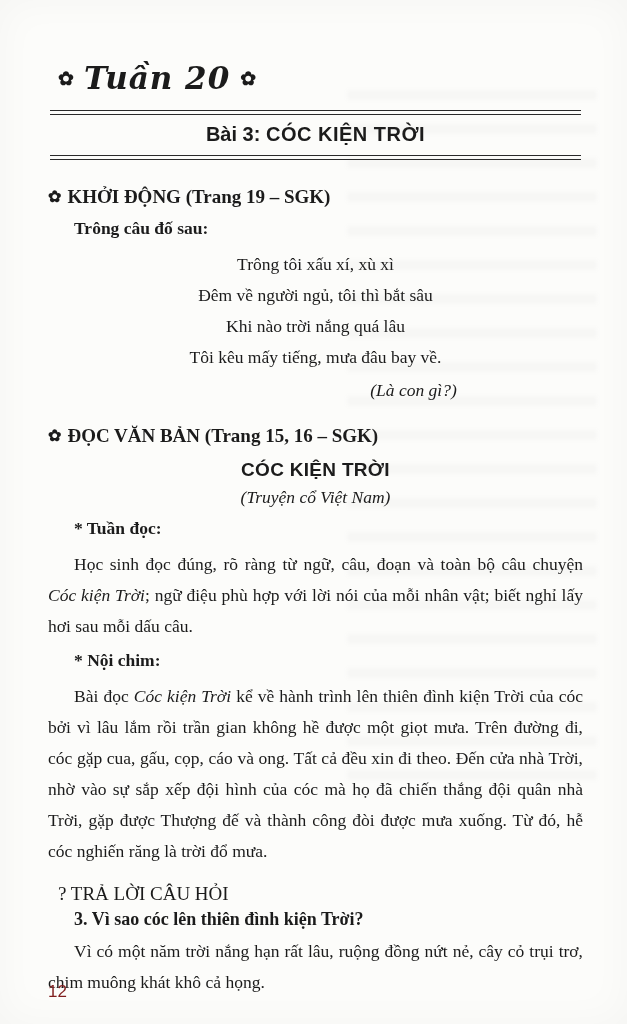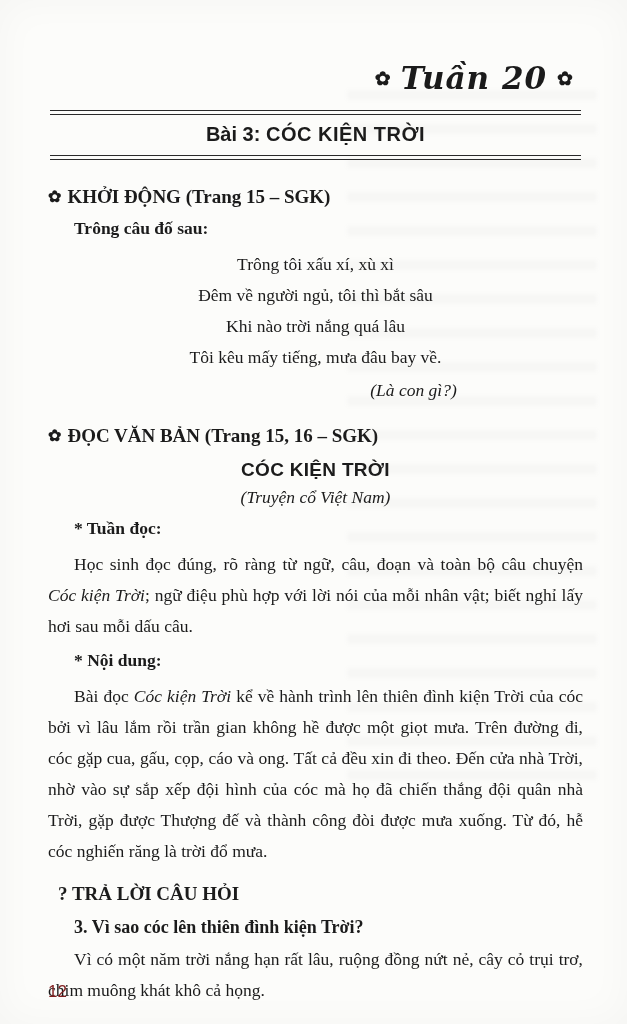--- a/index.html
+++ b/index.html
@@ -10,21 +10,21 @@
     background:#fcfcfa;
     color:#1b1b1b;
     font-family:"Liberation Serif", serif;
     overflow:hidden;
     box-shadow:inset 0 0 40px rgba(0,0,0,0.03);
   }
   .content{padding:60px 44px 0 48px;}
 
   
   .week-header{
-    text-align:right;
+    text-align:left;
     font-family:"DejaVu Serif", serif;
     font-style:italic;
     font-weight:bold;
     font-size:31px;
     letter-spacing:1px;
     margin-bottom:14px;
   }
   .week-header .flower{
     font-style:normal;
     font-size:19px;
@@ -74,21 +74,21 @@
   .story-source{text-align:center;font-style:italic;font-size:17.5px;margin-bottom:10px;}
 
   .para{
     font-size:17.5px;
     line-height:31px;
     text-align:justify;
     text-indent:26px;
     margin:0 0 4px 0;
   }
 
-  .qa-heading{font-size:19px;font-weight:bold;margin:16px 0 12px 10px;}
+  .qa-heading{font-size:19px;font-weight:normal;margin:16px 0 4px 10px;}
   .question{font-size:18px;font-weight:bold;margin:4px 0 6px 26px;}
 
   .page-number{
     position:absolute;
     left:48px;bottom:22px;
     font-family:"Liberation Sans", sans-serif;
     font-size:17px;
     color:#7f1d1d;
   }
 
@@ -112,21 +112,21 @@
     <div class="lesson-box">
       <div class="dline"></div>
       <div class="lesson-title">
         <span class="prefix">Bài 3:</span>
         <span class="name">CÓC KIỆN TRỜI</span>
       </div>
       <div class="dline"></div>
     </div>
 
     <div class="section-heading">
-      <span class="flower">✿</span><span>KHỞI ĐỘNG (Trang 15 – SGK)</span>
+      <span class="flower">✿</span><span>KHỞI ĐỘNG (Trang 19 – SGK)</span>
     </div>
 
     <div class="sub-bold">Trông câu đố sau:</div>
 
     <div class="poem">
       <div>Trông tôi xấu xí, xù xì</div>
       <div>Đêm về người ngủ, tôi thì bắt sâu</div>
       <div>Khi nào trời nắng quá lâu</div>
       <div>Tôi kêu mấy tiếng, mưa đâu bay về.</div>
     </div>
@@ -139,21 +139,21 @@
     <div class="section-heading">
       <span class="flower">✿</span><span>ĐỌC VĂN BẢN (Trang 15, 16 – SGK)</span>
     </div>
 
     <div class="story-title">CÓC KIỆN TRỜI</div>
     <div class="story-source">(Truyện cổ Việt Nam)</div>
 
     <div class="sub-bold">* Tuần đọc:</div>
     <p class="para"><span>Học sinh đọc đúng, rõ ràng từ ngữ, câu, đoạn và toàn bộ câu chuyện </span><span style="font-style: italic;">Cóc kiện Trời</span><span>; ngữ điệu phù hợp với lời nói của mỗi nhân vật; biết nghỉ lấy hơi sau mỗi dấu câu.</span></p>
 
-    <div class="sub-bold">* Nội dung:</div>
+    <div class="sub-bold">* Nội chim:</div>
     <p class="para"><span>Bài đọc </span><span style="font-style: italic;">Cóc kiện Trời</span><span> kể về hành trình lên thiên đình kiện Trời của cóc bởi vì lâu lắm rồi trần gian không hề được một giọt mưa. Trên đường đi, cóc gặp cua, gấu, cọp, cáo và ong. Tất cả đều xin đi theo. Đến cửa nhà Trời, nhờ vào sự sắp xếp đội hình của cóc mà họ đã chiến thắng đội quân nhà Trời, gặp được Thượng đế và thành công đòi được mưa xuống. Từ đó, hễ cóc nghiến răng là trời đổ mưa.</span></p>
 
     <div class="qa-heading">? TRẢ LỜI CÂU HỎI</div>
     <div class="question">3. Vì sao cóc lên thiên đình kiện Trời?</div>
     <p class="para">Vì có một năm trời nắng hạn rất lâu, ruộng đồng nứt nẻ, cây cỏ trụi trơ, chim muông khát khô cả họng.</p>
 
   </div>
 
   <div class="page-number">12</div>
 </div>

